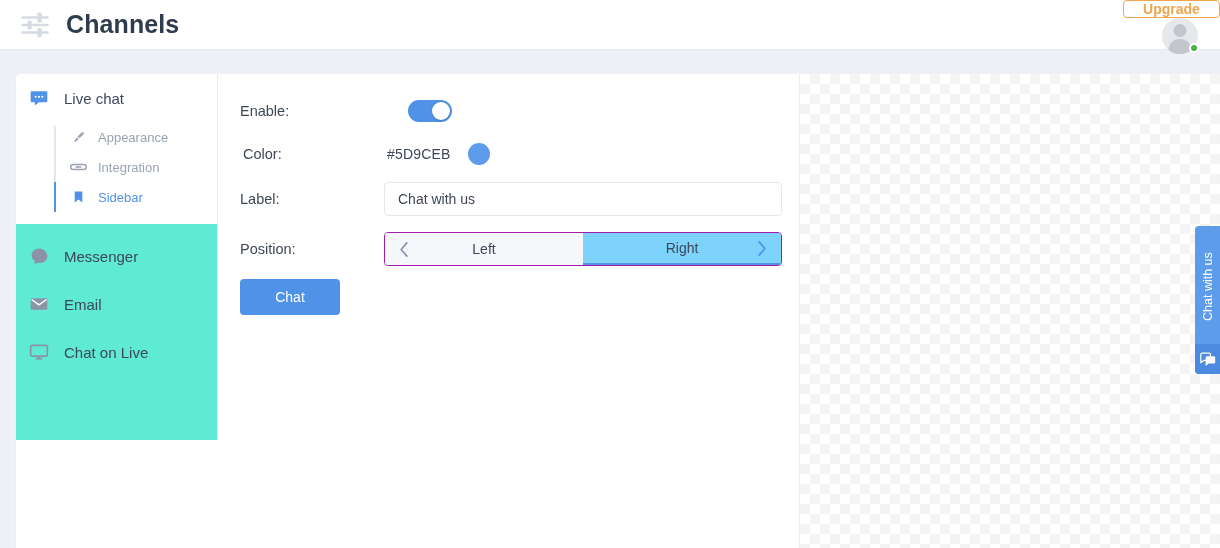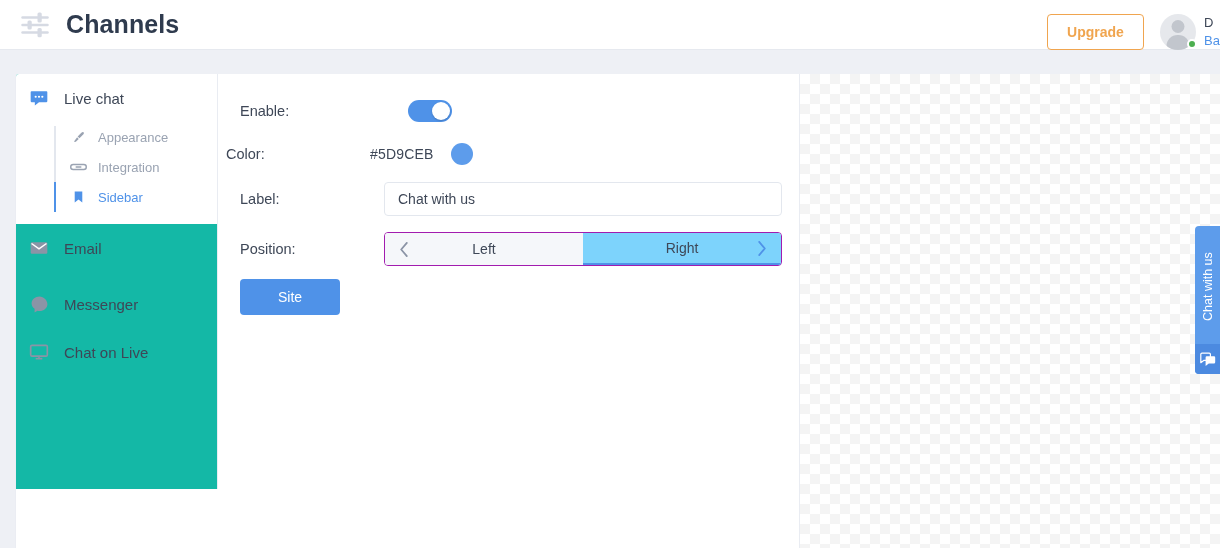--- a/index.html
+++ b/index.html
@@ -18,21 +18,21 @@
     border-bottom: 1px solid #e6e9ef;
     display: flex; align-items: center;
   }
   .topbar-icon { margin-left: 20px; width: 30px; height: 30px; display: block; }
   .topbar-title {
     margin-left: 16px;
     font-size: 25px; color: #2f3b4e; font-weight: 700;
     letter-spacing: .1px;
   }
   .topbar-right {
-    margin-left: auto; display: flex; align-items: flex-end; height: 50px;
+    margin-left: auto; display: flex; align-items: center; height: 50px; flex-direction: column;
   }
   .upgrade-btn {
     width: 97px; height: 36px;
     border: 1px solid #f0a54f; border-radius: 4px;
     background: #ffffff; color: #f0a54f;
     font-size: 14px; font-weight: 700;
     font-family: "Liberation Sans", sans-serif;
     cursor: pointer;
   }
   .avatar-wrap { position: relative; margin-left: 16px; width: 36px; height: 36px; }
@@ -65,22 +65,22 @@
     width: 1204px; height: 474px;
     background: #ffffff;
     border-radius: 3px 0 0 0;
     display: flex;
     box-shadow: 0 1px 2px rgba(40,50,70,.05);
     overflow: hidden;
   }
 
   
   .nav {
-    width: 202px; height: 415px;
-    background: #14b8a6;
+    width: 202px; height: 366px;
+    background: #5eead4;
     border-right: 1px solid #e9ecf2;
     flex: 0 0 202px;
   }
   .nav-group-open { background: #ffffff; padding-bottom: 12px; }
   .nav-item {
     display: flex; align-items: center;
     height: 48px; padding-left: 12px;
     cursor: pointer;
   }
   .nav-item .ico {
@@ -288,37 +288,37 @@
           <span class="sico">
             <svg width="13" height="16" viewBox="0 0 24 24">
               <path d="M5 2h14v20l-7-5.5L5 22z" fill="#4f92e8"></path>
             </svg>
           </span>
           <span class="stxt">Sidebar</span>
         </div>
       </div>
     </div>
 
+    <div class="nav-item" style="margin-top:8px;">
+      <span class="ico">
+        <svg width="19" height="19" viewBox="0 0 24 24">
+          <path d="M12 2C6.5 2 2 5.9 2 10.7c0 2.7 1.5 5.1 3.8 6.7V22l3.6-2c.8.2 1.7.3 2.6.3 5.5 0 10-3.9 10-8.6S17.5 2 12 2z" fill="#8b94a6"></path>
+        </svg>
+      </span>
+      <span class="txt">Messenger</span>
+    </div>
+
     <div class="nav-item">
       <span class="ico">
         <svg width="20" height="20" viewBox="0 0 24 24">
           <rect x="2" y="5" width="20" height="14" rx="1.5" fill="#8b94a6"></rect>
           <path d="M3 6.6l9 6.4 9-6.4" fill="none" stroke="#ffffff" stroke-width="1.8"></path>
         </svg>
       </span>
       <span class="txt">Email</span>
-    </div>
-
-    <div class="nav-item" style="margin-top:8px;">
-      <span class="ico">
-        <svg width="19" height="19" viewBox="0 0 24 24">
-          <path d="M12 2C6.5 2 2 5.9 2 10.7c0 2.7 1.5 5.1 3.8 6.7V22l3.6-2c.8.2 1.7.3 2.6.3 5.5 0 10-3.9 10-8.6S17.5 2 12 2z" fill="#8b94a6"></path>
-        </svg>
-      </span>
-      <span class="txt">Messenger</span>
     </div>
 
     <div class="nav-item">
       <span class="ico">
         <svg width="20" height="20" viewBox="0 0 24 24">
           <rect x="2" y="4" width="20" height="13" rx="1.6" fill="none" stroke="#8b94a6" stroke-width="2"></rect>
           <line x1="12" y1="17" x2="12" y2="20" stroke="#8b94a6" stroke-width="2"></line>
           <line x1="8" y1="20" x2="16" y2="20" stroke="#8b94a6" stroke-width="2"></line>
         </svg>
       </span>
@@ -328,21 +328,21 @@
 
   <div class="form">
 
     <div class="row" style="left:22px; top:26px;gap:24px;">
       <span class="row-label">Enable:</span>
       <span class="toggle">
         <span class="knob"></span>
       </span>
     </div>
 
-    <div class="row" style="left:8px; top:69px;">
+    <div class="row" style="left:25px; top:69px;">
       <span class="row-label">Color:</span>
       <span class="color-val">#5D9CEB</span>
       <span class="color-swatch" style="background:#5d9ceb;"></span>
     </div>
 
     <div class="row" style="left:22px; top:108px;">
       <span class="row-label">Label:</span>
       <input class="text-input" type="text" value="Chat with us" style="">
     </div>
 
@@ -361,21 +361,21 @@
           <span>Right</span>
           <span class="chev right">
             <svg width="10" height="15" viewBox="0 0 10 16">
               <path d="M2 1l6 7-6 7" fill="none" stroke="#4f92e8" stroke-width="1.9" stroke-linecap="round" stroke-linejoin="round"></path>
             </svg>
           </span>
         </div>
       </div>
     </div>
 
-    <button class="save-btn" style="left:22px; top:205px;">Site</button>
+    <button class="save-btn" style="left:22px; top:205px;">Chat</button>
   </div>
 
   <div class="preview">
     <div class="chat-tab">
       <span class="chat-tab-text">Chat with us</span>
       <span class="chat-tab-foot">
         <svg width="16" height="15" viewBox="0 0 20 18">
           <path d="M1 2.5A1.5 1.5 0 0 1 2.5 1h9A1.5 1.5 0 0 1 13 2.5v6A1.5 1.5 0 0 1 11.5 10H5l-4 3V2.5z" fill="none" stroke="#ffffff" stroke-width="1.5" stroke-linejoin="round"></path>
           <path d="M7 6.5A1.5 1.5 0 0 1 8.5 5h9A1.5 1.5 0 0 1 19 6.5v6A1.5 1.5 0 0 1 17.5 14H11l-4 3V6.5z" fill="#ffffff"></path>
         </svg>

